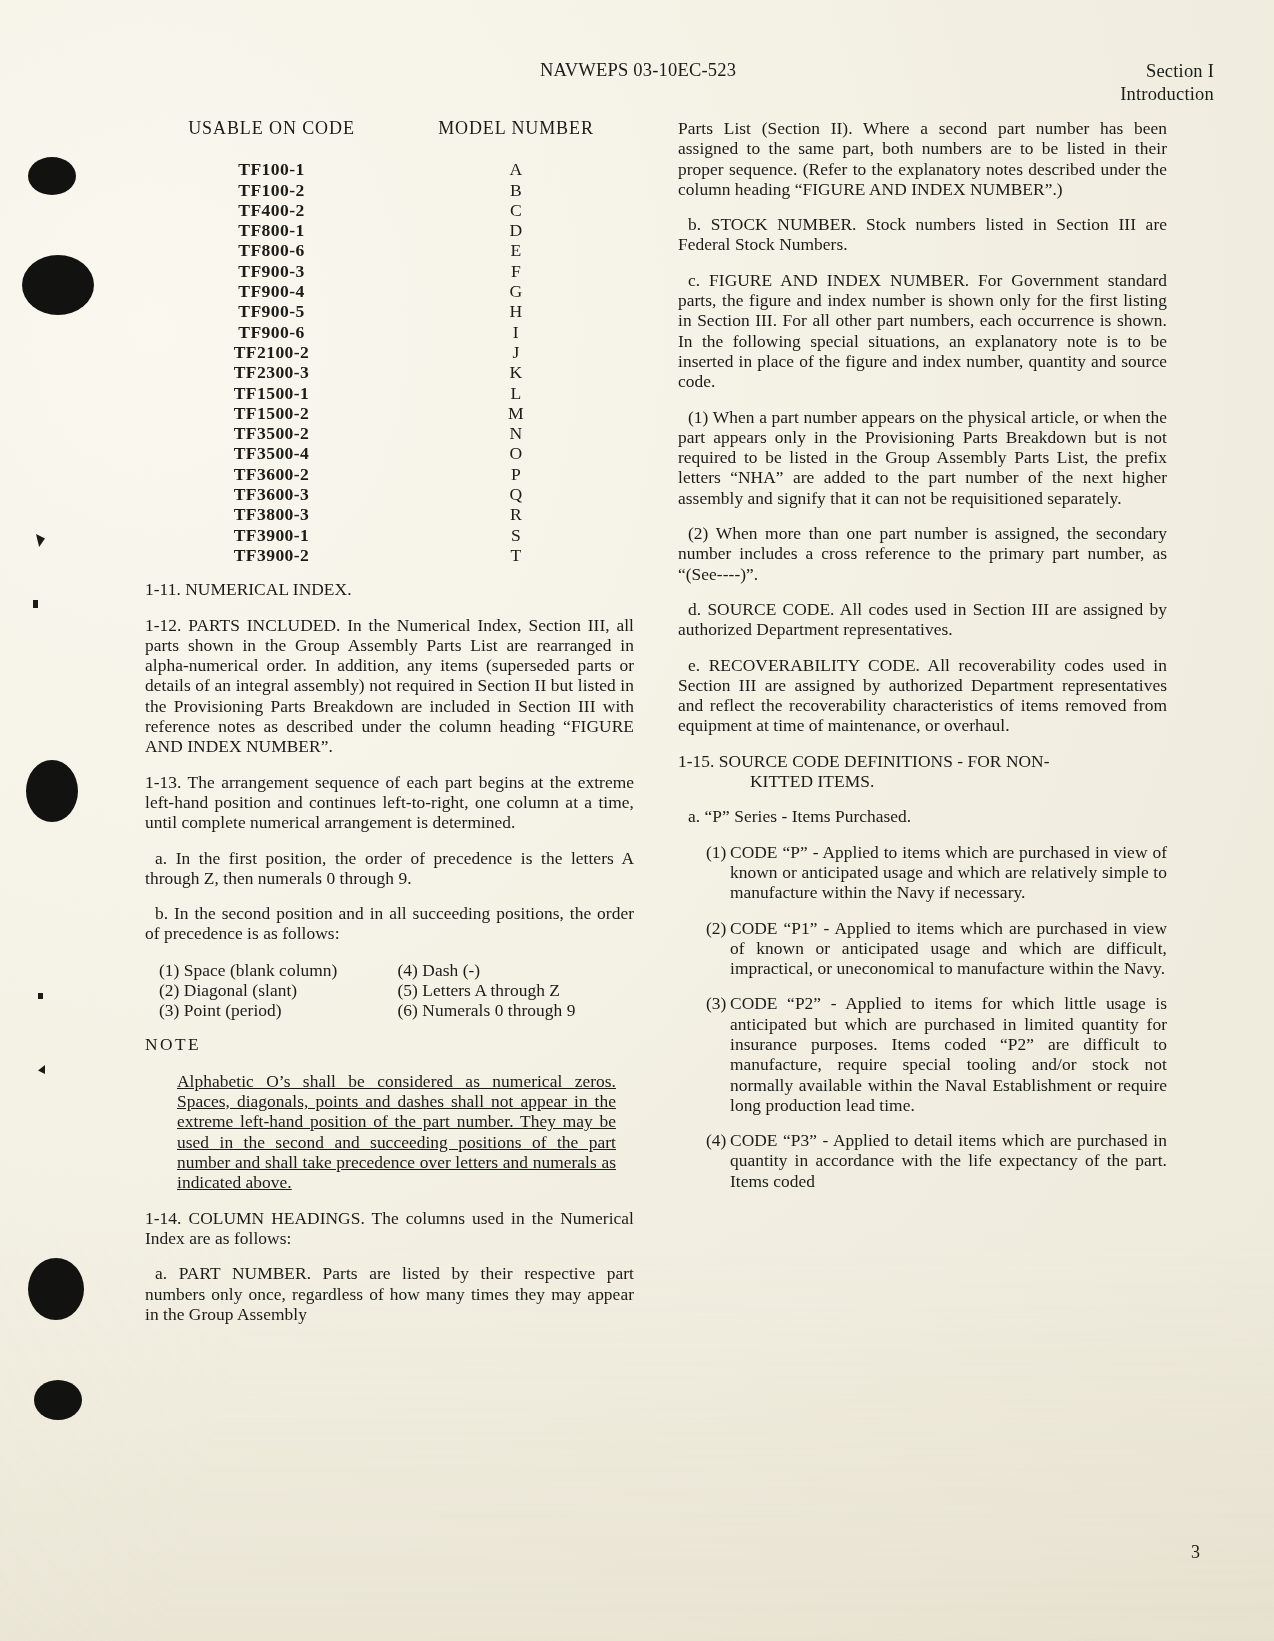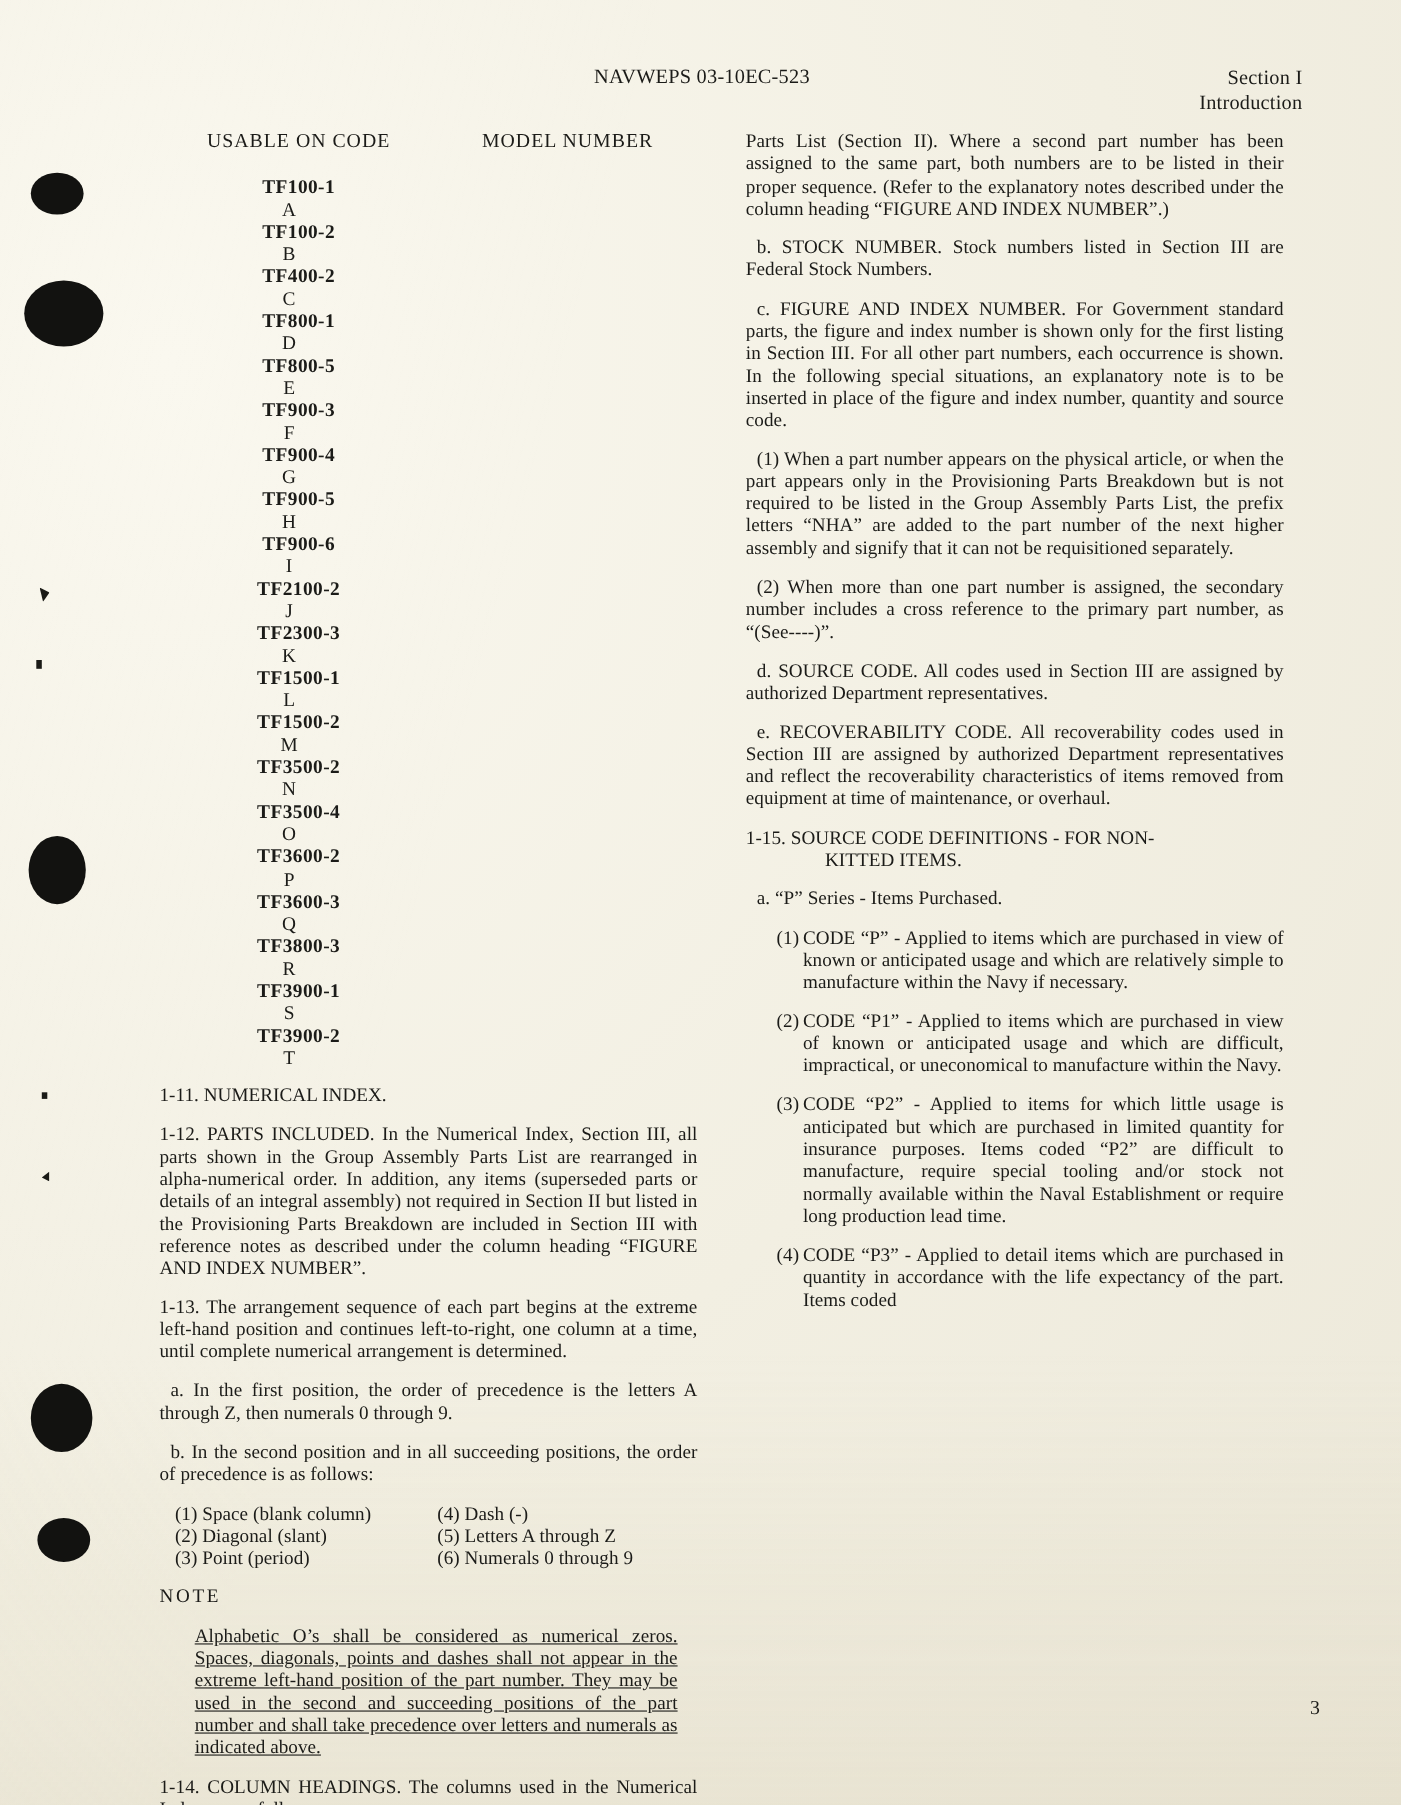--- a/index.html
+++ b/index.html
@@ -42,21 +42,21 @@
   .speck {
     position: absolute;
     background: #1a1a16;
   }
 
   
   .hdr {
     position: absolute;
     top: 60px;
     left: 140px;
-    right: 82px;
+    right: 52px;
     height: 46px;
     font-size: 18.5px;
     letter-spacing: .2px;
   }
   .hdr-doc {
     position: absolute;
     left: 400px;
     top: 0;
     white-space: nowrap;
   }
@@ -116,21 +116,20 @@
     margin-bottom: 21px;
     justify-content: flex-end;
   }
   .tbl-head .th1 { width: 253px; text-align: center; }
   .tbl-head .th2 { width: 236px; text-align: center; }
 
   .tbl-row {
     display: flex;
     font-size: 17.6px;
     line-height: 20.3px;
-    flex-direction: column;
   }
   .tbl-row .c1 {
     width: 253px;
     text-align: center;
     letter-spacing: .4px;
     font-weight: 600;
   }
   .tbl-row .c2 {
     width: 236px;
     text-align: center;
@@ -212,21 +211,21 @@
           </div>
         <div class="tbl-row">
             <div class="c1">TF400-2</div>
             <div class="c2">C</div>
           </div>
         <div class="tbl-row">
             <div class="c1">TF800-1</div>
             <div class="c2">D</div>
           </div>
         <div class="tbl-row">
-            <div class="c1">TF800-5</div>
+            <div class="c1">TF800-6</div>
             <div class="c2">E</div>
           </div>
         <div class="tbl-row">
             <div class="c1">TF900-3</div>
             <div class="c2">F</div>
           </div>
         <div class="tbl-row">
             <div class="c1">TF900-4</div>
             <div class="c2">G</div>
           </div>

